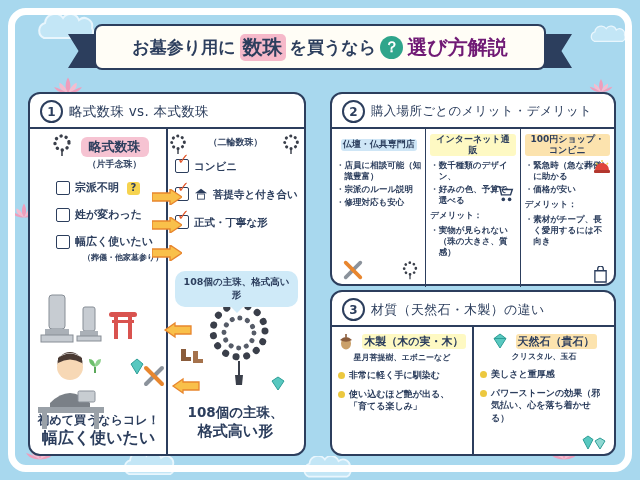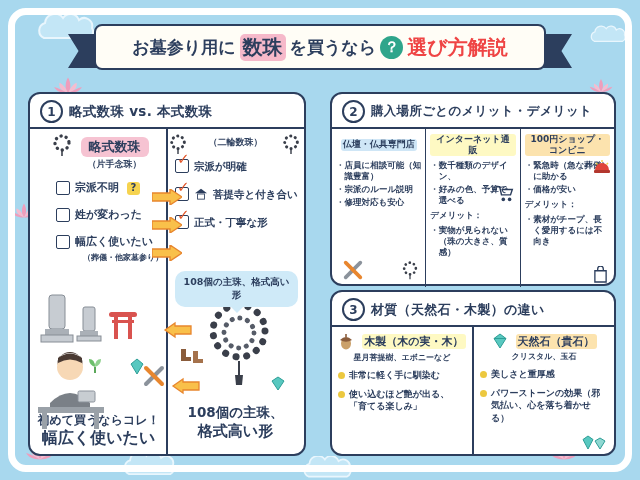--- a/index.html
+++ b/index.html
@@ -11,27 +11,27 @@
   .ribbon{position:absolute;left:68px;top:22px;width:504px;height:50px;z-index:4;}
   .tail{position:absolute;top:12px;width:48px;height:34px;background:#2c3e5d;}
   .tail.left{left:0;clip-path:polygon(0 0,100% 0,100% 100%,0 100%,22% 50%);}
   .tail.right{right:0;clip-path:polygon(0 0,100% 0,78% 50%,100% 100%,0 100%);}
   .band{position:absolute;left:26px;right:26px;top:2px;height:42px;background:#fffdf6;
     border:2.5px solid #2c3e5d;border-radius:8px;display:flex;align-items:center;justify-content:center;gap:2px;}
   .t-n{font-size:17px;font-weight:bold;color:#2c3e5d;}
   .t-hl{font-size:20px;font-weight:bold;color:#2c3e5d;background:#f6b9ca;border-radius:5px;padding:0 3px;margin:0 2px;}
   .t-q{width:23px;height:23px;border-radius:50%;background:#2fa58b;color:#fff;font-weight:bold;font-size:15px;
     display:flex;align-items:center;justify-content:center;margin:0 2px;flex:none;}
-  .t-b{font-size:20px;font-weight:bold;color:#ef4444;}
+  .t-b{font-size:20px;font-weight:bold;color:#701a75;}
   
   .panel{position:absolute;background:#fff;border:2.5px solid #2c3e5d;border-radius:12px;z-index:3;}
   .p-head{display:flex;align-items:center;gap:6px;padding:6px 10px 4px;border-bottom:2px solid #2c3e5d;}
   .numcircle{min-width:19px;height:19px;border:2px solid #2c3e5d;border-radius:50%;background:#fff;
     display:flex;align-items:center;justify-content:center;font-size:12px;font-weight:bold;flex:none;}
-  .p-title{font-size:13.5px;font-weight:bold;letter-spacing:.3px;white-space:nowrap;text-align:center;}
+  .p-title{font-size:13.5px;font-weight:normal;letter-spacing:.3px;white-space:nowrap;text-align:center;}
   
   .p1{left:28px;top:92px;width:274px;height:360px;}
   .p1-body{position:relative;height:calc(100% - 34px);}
   .p1-div{position:absolute;left:50%;top:0;bottom:0;width:2px;background:#2c3e5d;margin-left:-1px;}
   .p1-col{position:absolute;top:0;bottom:0;width:50%;}
   .p1-col.l{left:16px;} .p1-col.r{right:0;}
   .colhead{margin-top:7px;text-align:center;position:relative;}
   .pill{display:inline-block;font-size:13px;font-weight:bold;padding:1px 8px;border-radius:6px;}
   .pill.pink{background:#f6c3d2;} .pill.green{background:#c3e6c9;}
   .colsub{font-size:9px;font-weight:bold;text-align:center;margin-top:1px;}
@@ -195,21 +195,21 @@
             <circle cx="10" cy="9" r="7" fill="none" stroke="#3a3f4a" stroke-width="3.4" stroke-dasharray="0.1 5.2" stroke-linecap="round"></circle>
             <line x1="10" y1="16" x2="10" y2="22" stroke="#3a3f4a" stroke-width="1.6"></line>
           </svg>
         <div class="colsub">（二輪数珠）</div>
       </div>
       <div class="chklist" style="margin-left:8px">
         <div class="chk">
           <span class="box">
               <span class="checkmark">✓</span>
             </span>
-          <span>宗派が明確</span>
+          <span>コンビニ</span>
         </div>
         <div class="chk">
           <span class="box">
               <span class="checkmark">✓</span>
             </span>
           <svg width="14" height="12" viewBox="0 0 16 14">
               <path d="M1 6L8 1l7 5z" fill="#2c3e5d"></path>
               <rect x="4" y="7" width="8" height="6" fill="#fff" stroke="#2c3e5d"></rect>
             </svg>
           <span>菩提寺と付き合い</span>

